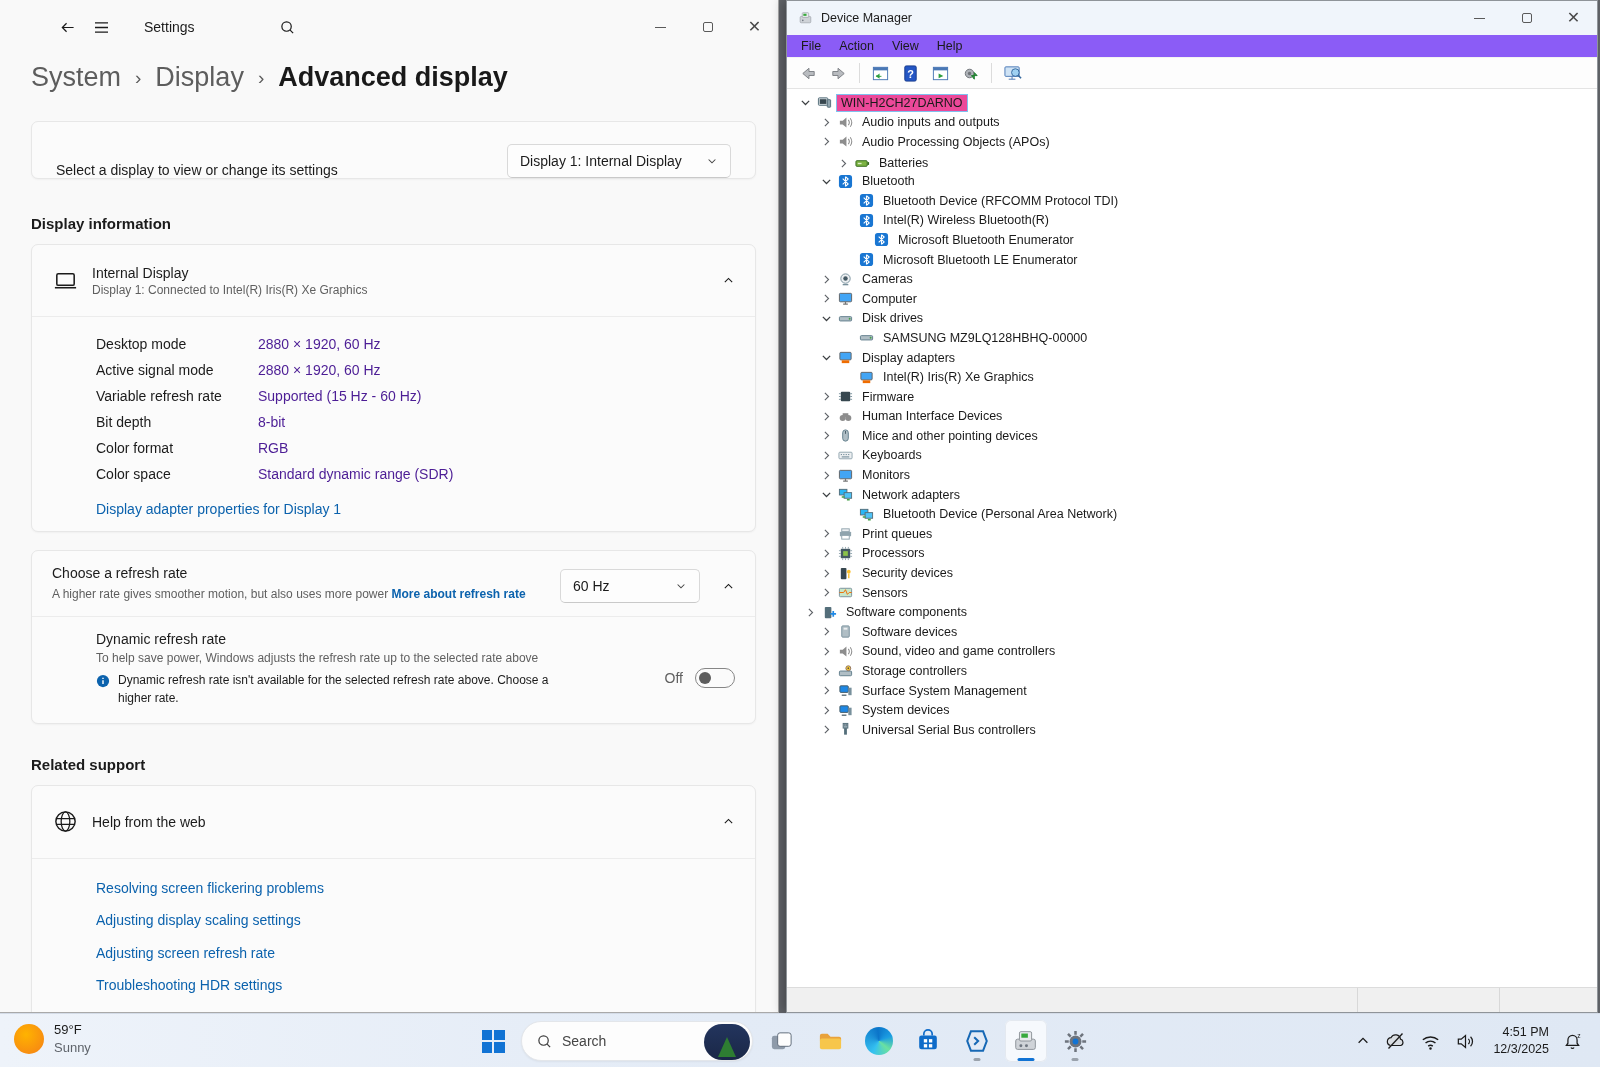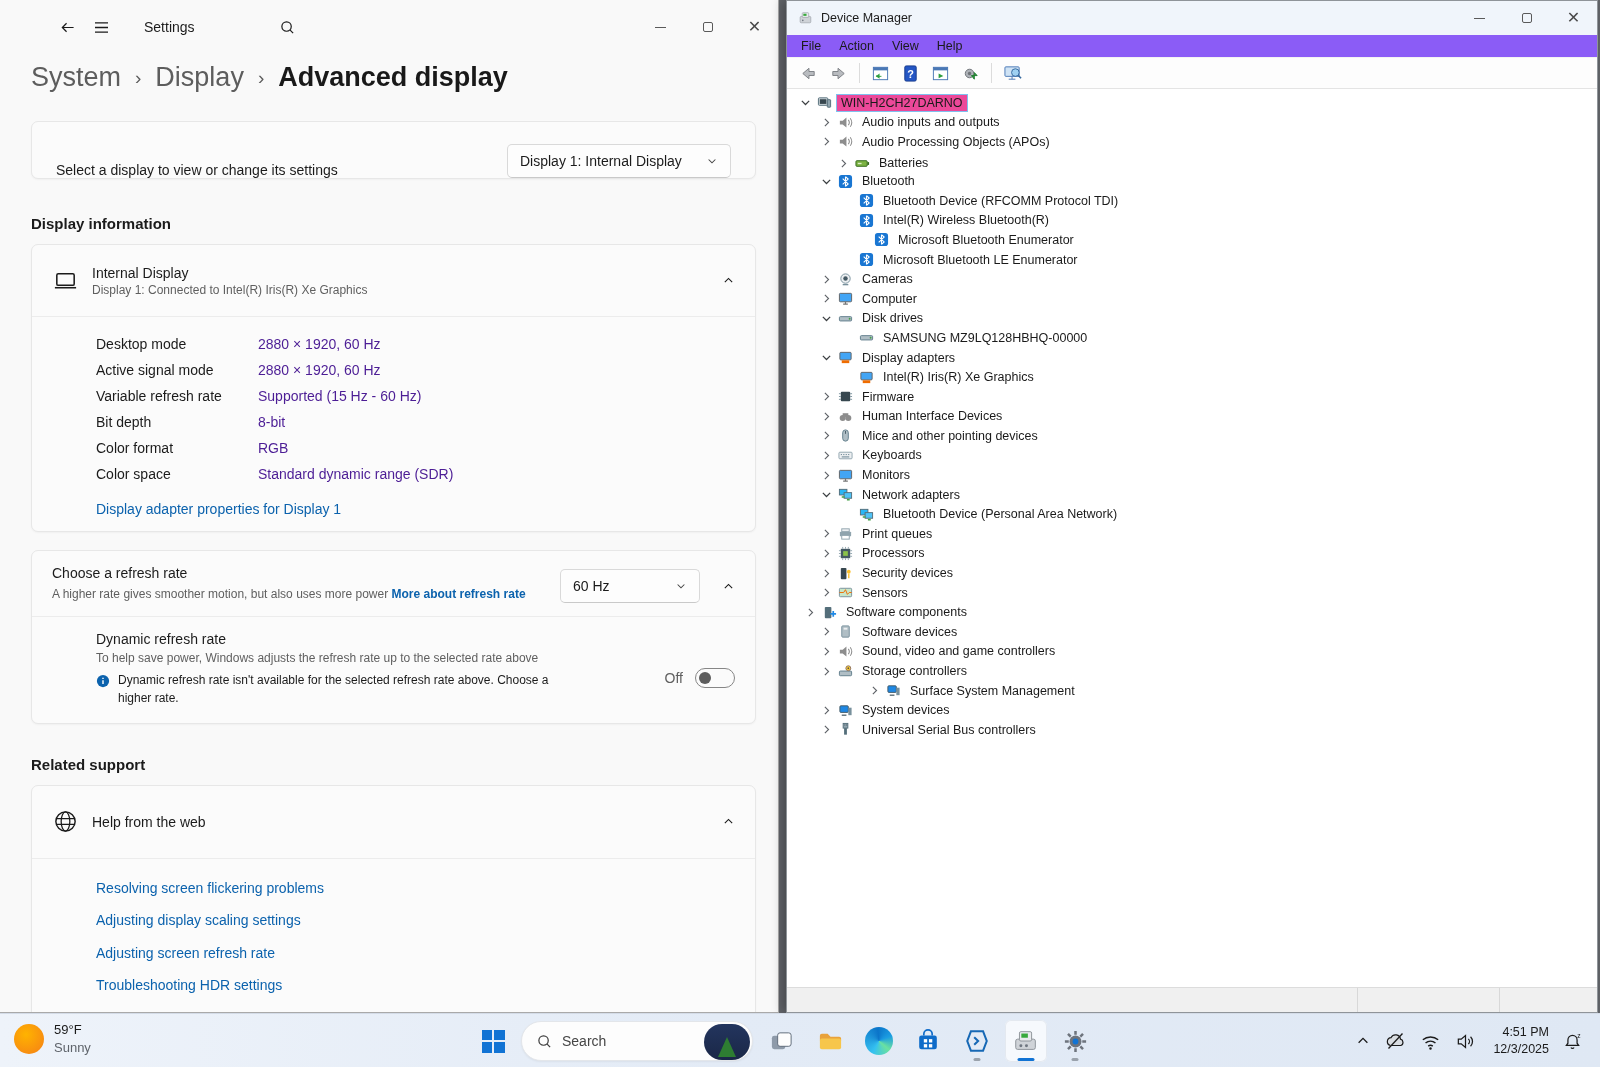--- a/index.html
+++ b/index.html
@@ -778,21 +778,21 @@
           </span>
           <span class="tree-icon">
             <svg width="15" height="15" viewBox="0 0 16 16">
               <rect x="1.5" y="7.5" width="13" height="5" rx="1" fill="#b0bec5" stroke="#607d8b"></rect>
               <circle cx="11" cy="4.5" r="2.6" fill="#fdd835" stroke="#8d6e63"></circle>
               <circle cx="11" cy="4.5" r="1" fill="#6d4c41"></circle>
             </svg>
           </span>
           <span class="tree-label">Storage controllers</span>
         </div>
-        <div class="tree-row" style="padding-left: 31px; margin-left: 48px;">
+        <div class="tree-row" style="padding-left: 31px;">
           <span class="tree-chev">
             <svg width="13" height="13" viewBox="0 0 16 16">
               <path d="M6 3.5l4.5 4.5L6 12.5" stroke="#5f6368" stroke-width="1.4" fill="none"></path>
             </svg>
           </span>
           <span class="tree-icon">
             <svg width="15" height="15" viewBox="0 0 16 16">
               <rect x="2" y="3" width="9" height="7" rx="1" fill="#1e88e5" stroke="#455a64"></rect>
               <rect x="11" y="5" width="3.5" height="8" fill="#78909c"></rect>
               <path d="M4 13h5" stroke="#455a64" stroke-width="1.3"></path>

